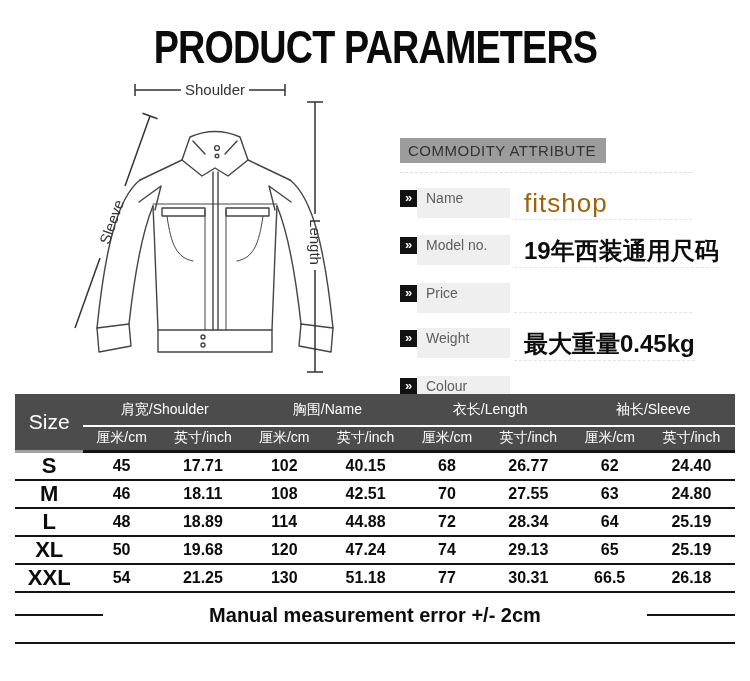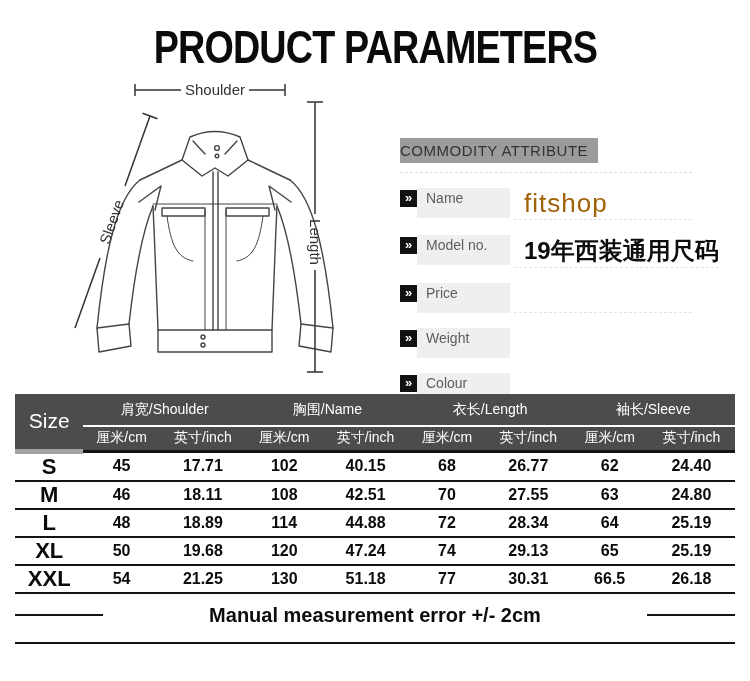--- a/index.html
+++ b/index.html
@@ -13,37 +13,37 @@
            transform: scaleX(0.82); transform-origin: center; white-space: nowrap; color: #0b0b0b; }
 
   
   .diagram { position: absolute; left: 55px; top: 80px; width: 325px; height: 315px; }
   .diagram svg { width: 100%; height: 100%; }
   .dim-text { font-family: "Liberation Sans", sans-serif; font-size: 15px; fill: #333; }
 
   
   .attr-panel { position: absolute; left: 400px; top: 138px; width: 292px; }
   .attr-header { display: inline-block; background: #9c9c9c; color: #333; font-size: 15px;
-                 padding: 4px 10px 4px 0; letter-spacing: 0.5px; }
+                 padding: 4px 10px 4px 8px; letter-spacing: 0.5px; }
   .attr-divider { border-top: 1px dashed #ddd; margin-top: 9px; }
   .attr-row { display: flex; align-items: flex-start; margin-top: 15px; min-height: 29px; }
   .attr-icon { flex: 0 0 17px; height: 17px; background: #111; color: #fff; font-size: 13px;
                line-height: 16px; text-align: center; font-weight: bold; margin-top: 2px; }
   .attr-label { flex: 0 0 93px; background: #efefef; height: 30px; line-height: 21px;
                 font-size: 14px; color: #5d5d5d; padding-left: 9px; }
   .attr-value { flex: 1; margin-left: 4px; min-height: 30px; border-bottom: 1px dashed #e3e3e3;
                 padding-left: 10px; display: flex; align-items: center; }
   .val-bold { font-size: 24px; font-weight: bold; color: #0d0d0d; white-space: nowrap; }
   .val-logo { font-size: 26px; color: #a16207; letter-spacing: 1px; font-weight: normal; }
 
   
   .size-table { position: absolute; left: 15px; top: 394px; width: 720px;
                 border-collapse: collapse; table-layout: fixed; text-align: center; }
   .size-table thead th { background: #4c4c4c; color: #fff; font-weight: normal; }
-  th.corner { font-size: 21px; border-bottom: 5px solid #a3a3a3; }
+  th.corner { font-size: 21px; border-bottom: 3px solid #a3a3a3; }
   .group-row th.group { font-size: 14px; height: 32px; border-bottom: 2px solid #fff; }
   .sub-row th { font-size: 14px; height: 25px; border-bottom: 3px solid #141414; }
   .size-table tbody td { background: #fff; border-bottom: 2px solid #141414;
                          height: 27px; font-weight: bold; font-size: 16px; color: #0b0b0b; }
   .size-table tbody td.size-cell { font-size: 22px; }
 
   
   .footer { position: absolute; left: 15px; top: 601px; width: 720px; display: flex;
             align-items: center; justify-content: space-between; height: 28px; text-align: right; }
   .footer-line { width: 88px; height: 2px; background: #141414; }
@@ -141,20 +141,23 @@
       <div class="attr-icon">»</div>
       <div class="attr-label">Price</div>
       <div class="attr-value">
           <span class="val-bold"></span>
         </div>
     </div>
 
     <div class="attr-row">
       <div class="attr-icon">»</div>
       <div class="attr-label">Weight</div>
+      <div class="attr-value">
+          <span class="val-bold">最大重量0.45kg</span>
+        </div>
     </div>
 
     <div class="attr-row">
       <div class="attr-icon">»</div>
       <div class="attr-label">Colour</div>
       <div class="attr-value">
           <span class="val-bold"></span>
         </div>
     </div>
   </div>

